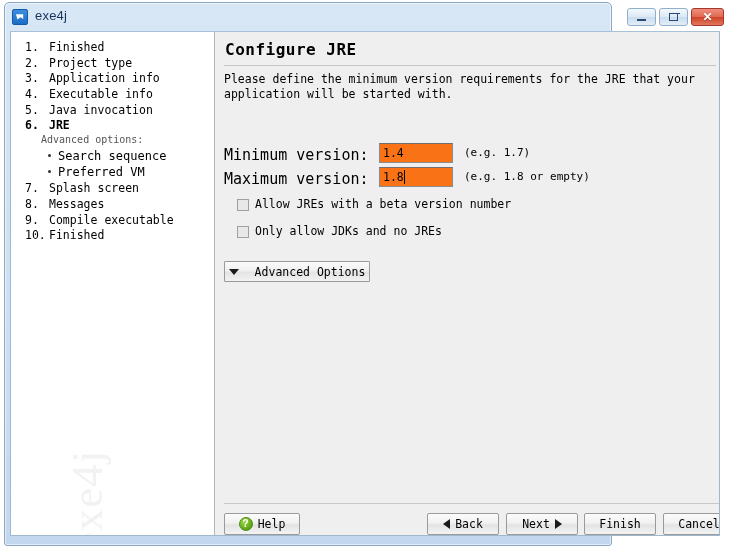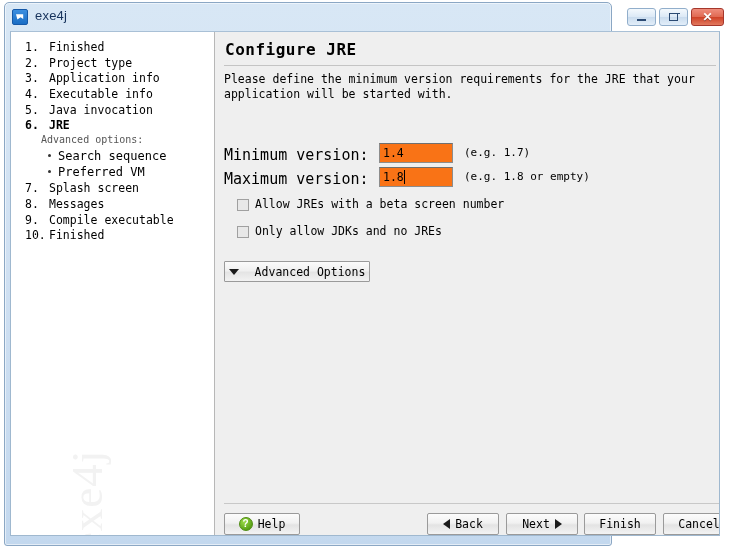--- a/index.html
+++ b/index.html
@@ -373,21 +373,21 @@
 
       <div class="field-row" id="row-max">
         <div class="field-label">Maximum version:</div>
         <div class="field-input">1.8</div>
         <div class="caret" id="max-caret" style="left: 179.781px;"></div>
         <div class="field-hint">(e.g. 1.8 or empty)</div>
       </div>
 
       <div class="cb-row" id="cb-beta">
         <span class="cb-box"></span>
-        <span class="cb-label">Allow JREs with a beta screen number</span>
+        <span class="cb-label">Allow JREs with a beta version number</span>
       </div>
       <div class="cb-row" id="cb-jdk">
         <span class="cb-box"></span>
         <span class="cb-label">Only allow JDKs and no JREs</span>
       </div>
 
       <div id="adv-btn">
         <span class="tri-down"></span>
         <span>Advanced Options</span>
       </div>

